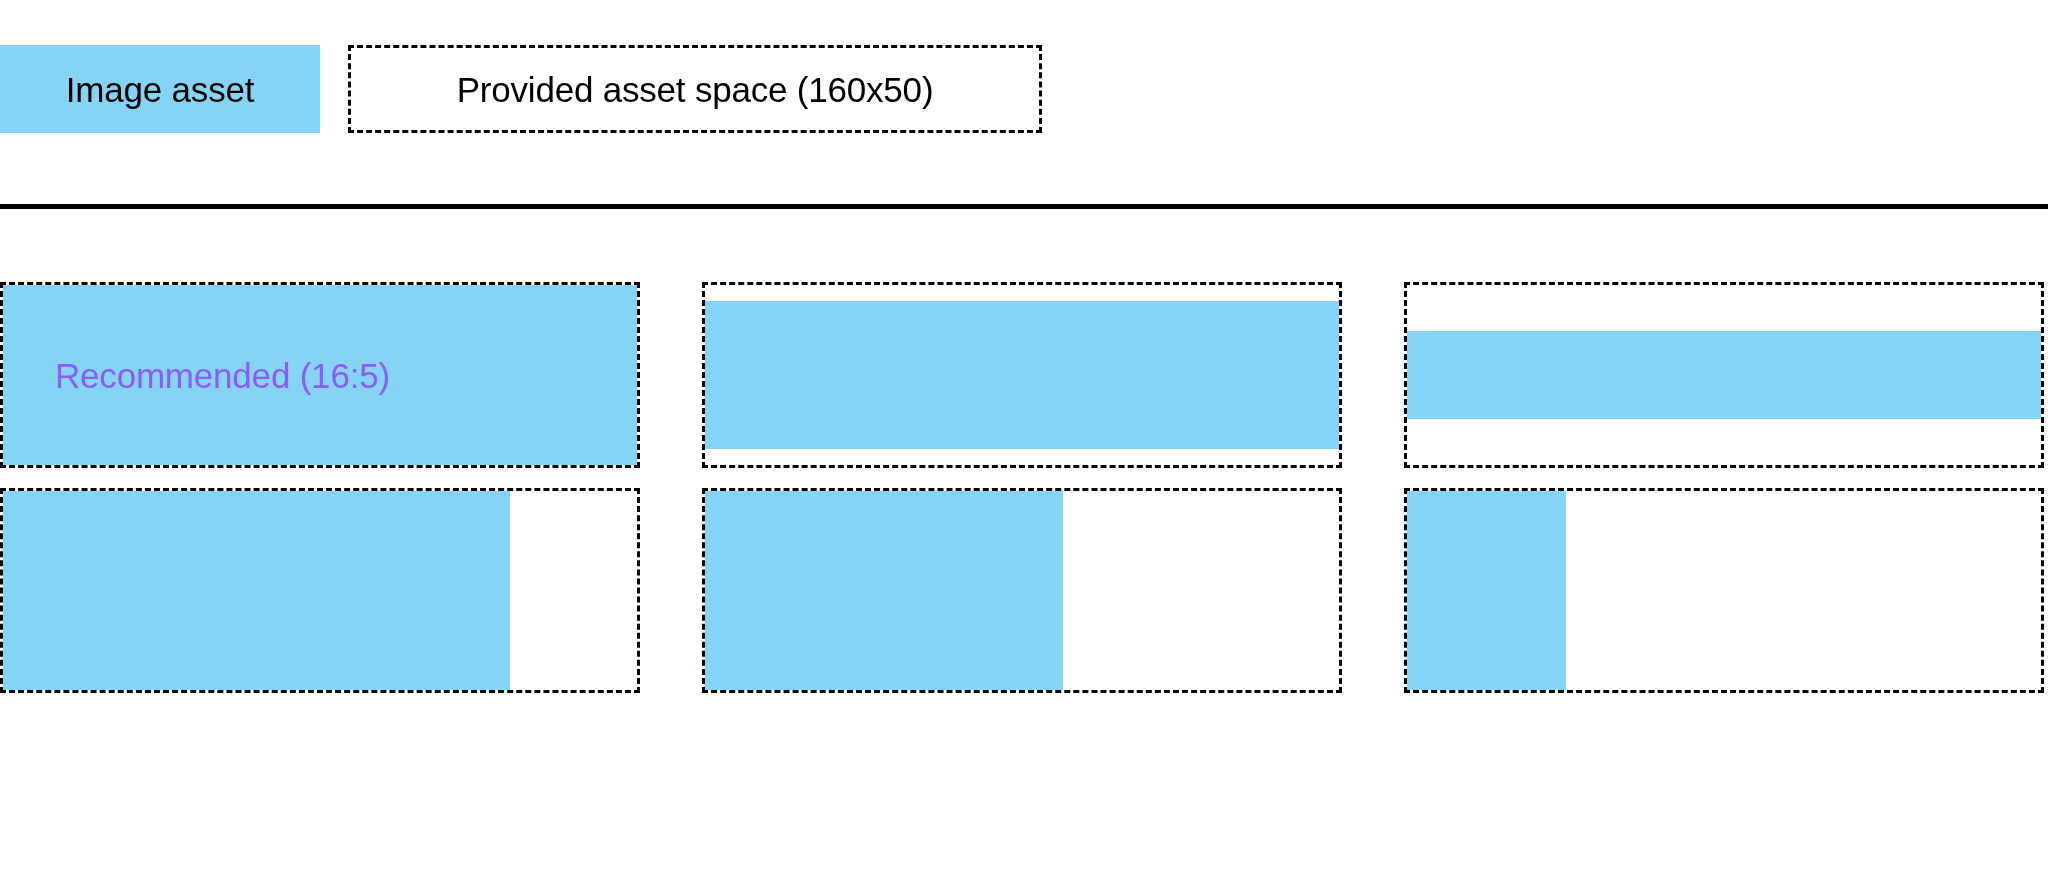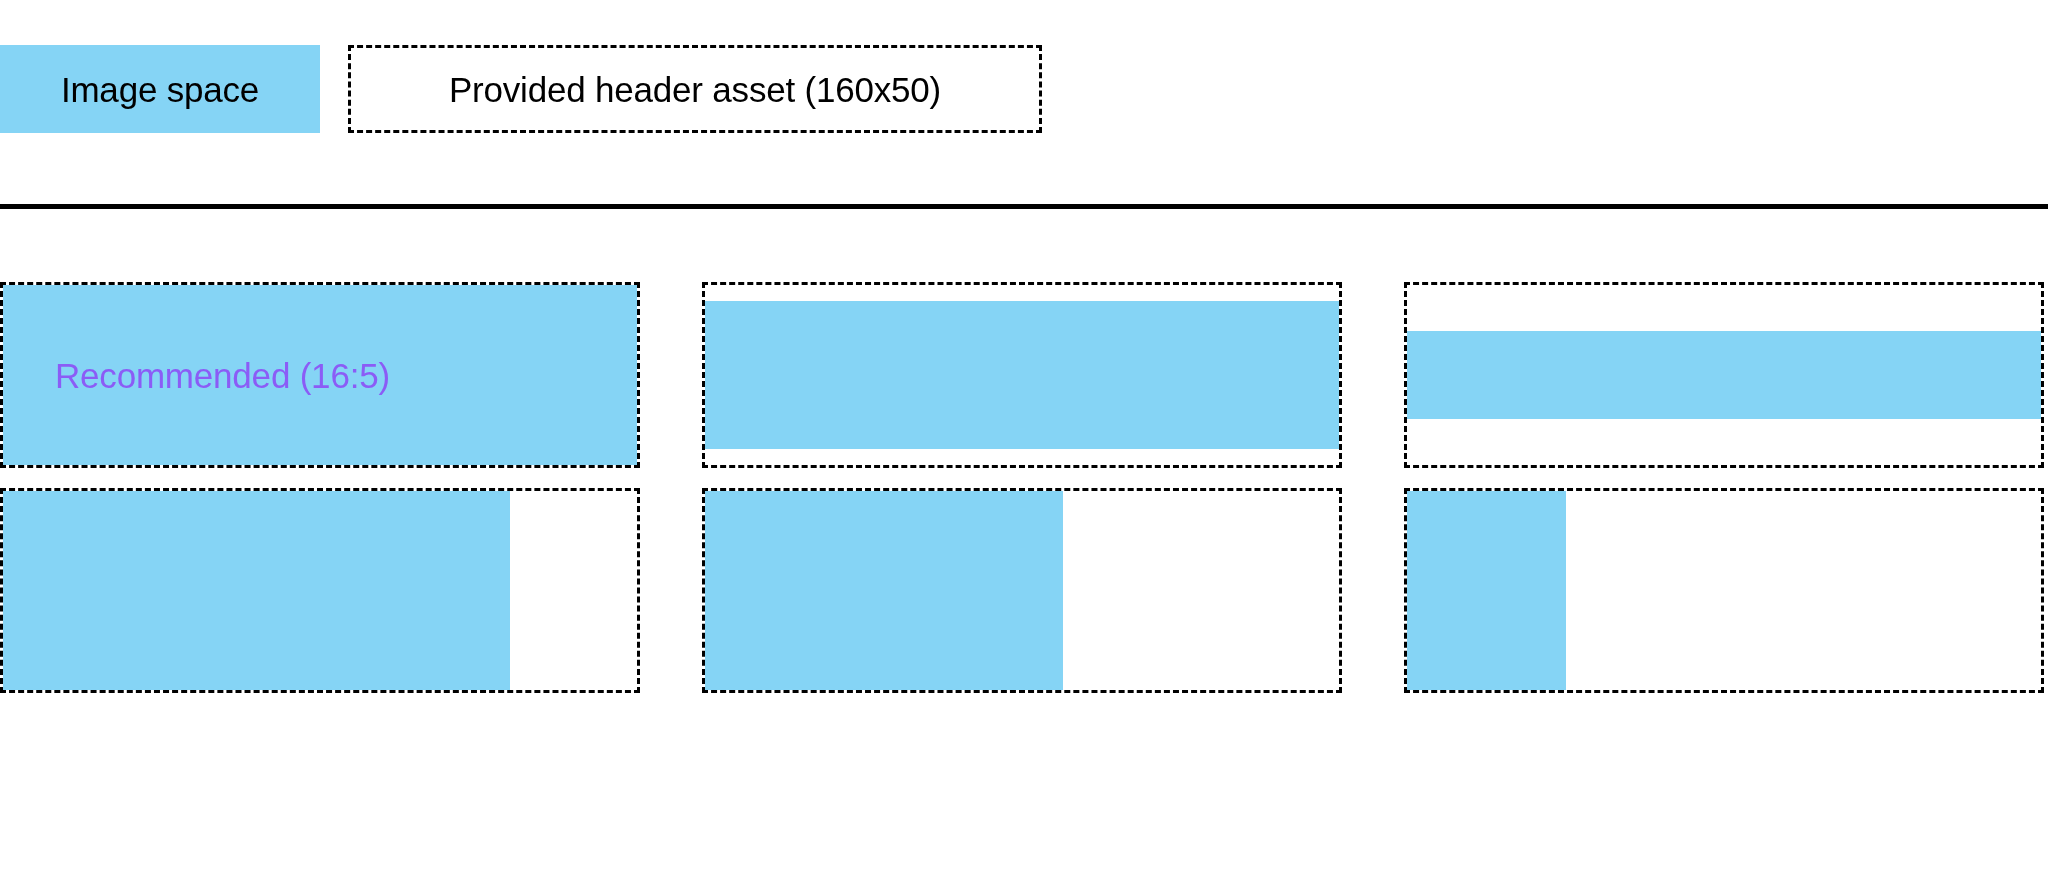--- a/index.html
+++ b/index.html
@@ -146,25 +146,25 @@
     z-index: 2;
   }
 </style>
 </head>
 <body style="--asset-blue: #85D4F5; background: rgb(255, 255, 255);">
 
 <div class="canvas">
 
   <div class="legend">
     <div class="legend-swatch">
-      <span class="legend-swatch-label">Image space</span>
+      <span class="legend-swatch-label">Image asset</span>
     </div>
     <div class="legend-gap"></div>
     <div class="legend-space">
-      <span class="legend-space-label">Provided header asset (160x50)</span>
+      <span class="legend-space-label">Provided asset space (160x50)</span>
     </div>
   </div>
 
   <div class="divider"></div>
 
   <div class="grid">
 
     <div class="grid-row row-1">
       <div class="cell">
         <div class="fill full"></div>

